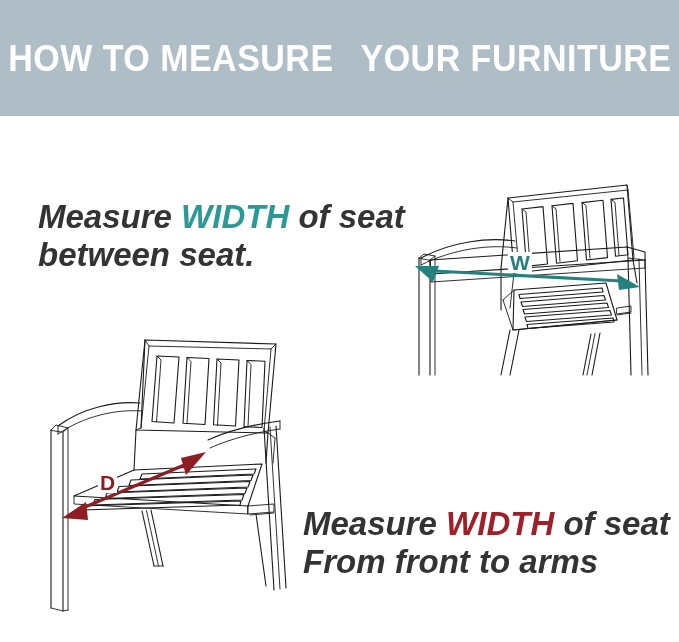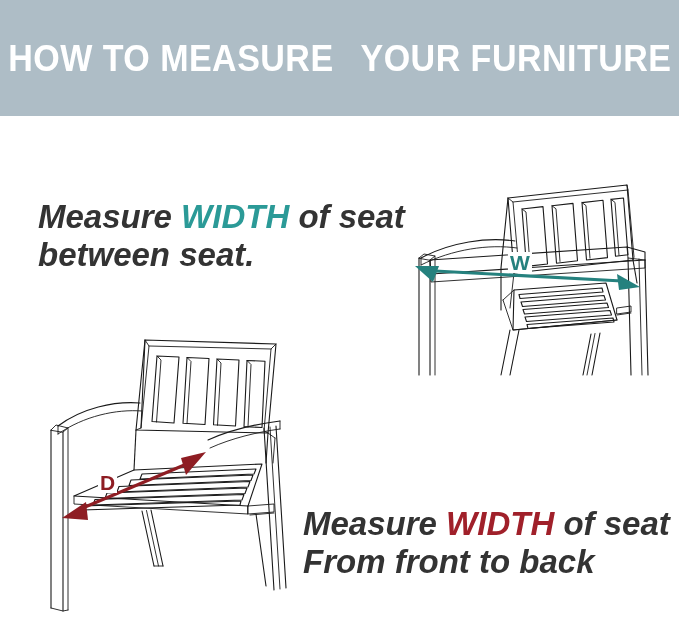--- a/index.html
+++ b/index.html
@@ -253,16 +253,16 @@
 
   <div id="label-d" class="dim-label">D</div>
 
   <div id="caption-width" class="caption">
     <div><span>Measure </span><span class="kw-width">WIDTH</span><span> of seat</span></div>
     <div>between seat.</div>
   </div>
 
   <div id="caption-depth" class="caption">
     <div><span>Measure </span><span class="kw-depth">WIDTH</span><span> of seat</span></div>
-    <div>From front to back</div>
+    <div>From front to arms</div>
   </div>
 
 </div>
 
 </body></html>

